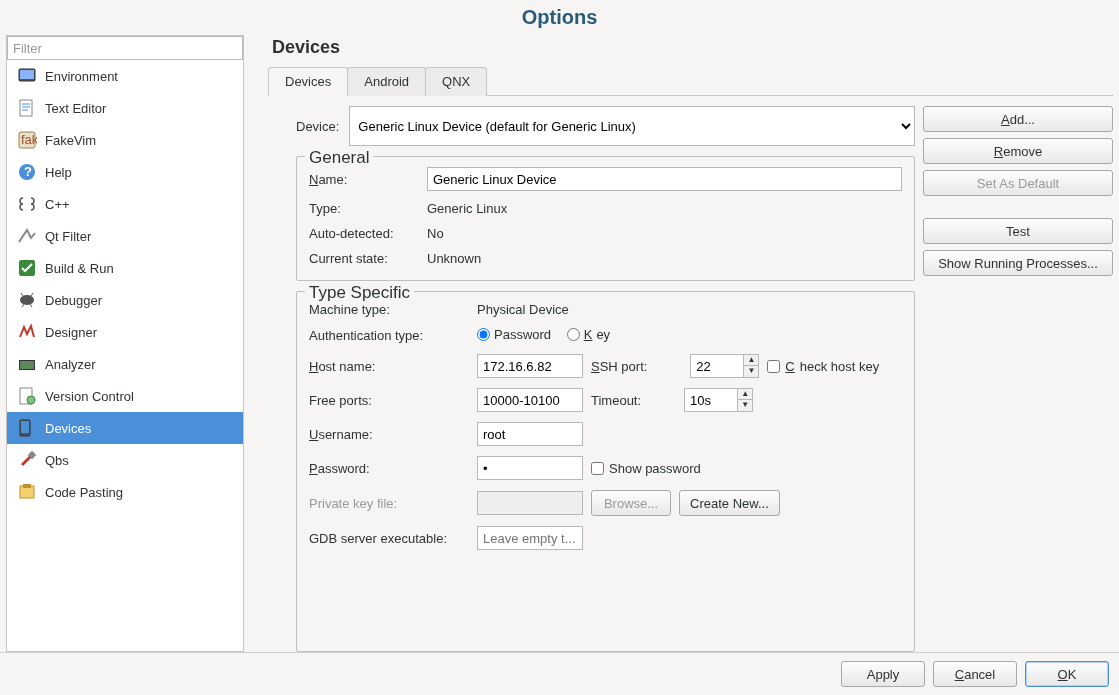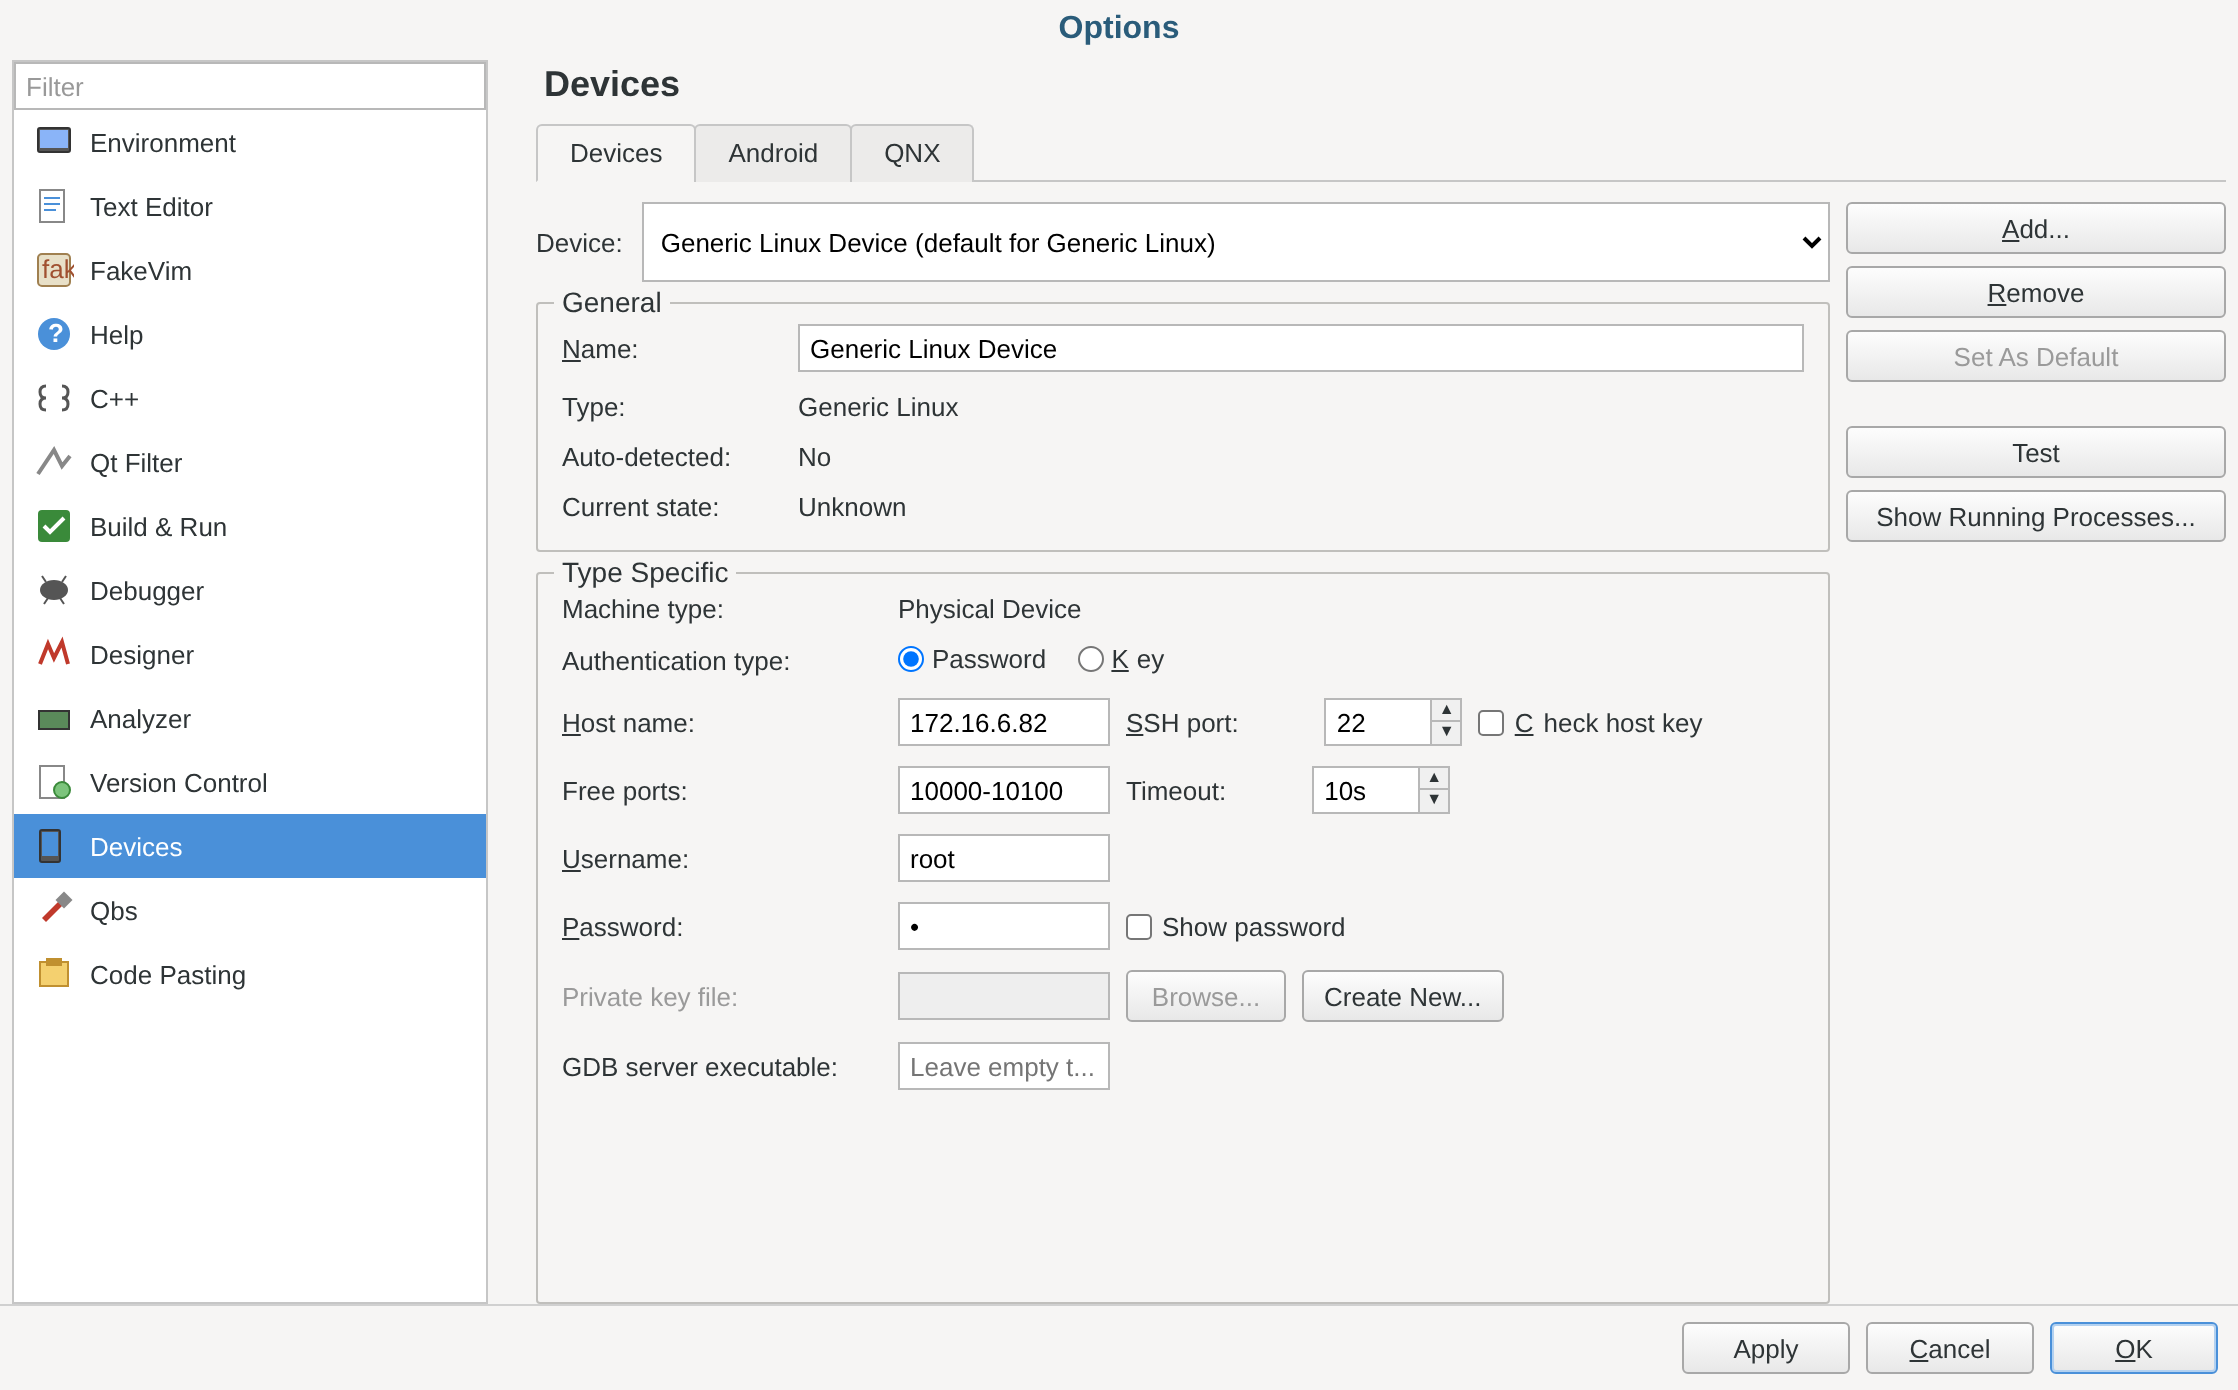--- a/index.html
+++ b/index.html
@@ -1,39 +1,39 @@
 <!DOCTYPE html>
 <html><head>
 <meta charset="utf-8">
 <style>
 * { box-sizing: border-box; font-family: "Liberation Sans", Arial, sans-serif; font-size: 13px; }
 body { margin: 0; background: #f6f5f4; color: #2e3436; }
 .window { width: 1119px; height: 695px; display: flex; flex-direction: column; background: #f6f5f4; }
-.titlebar { text-align: center; padding: 6px 0; font-weight: bold; color: #2a5c7a; font-size: 16px; }
+.titlebar { text-align: center; padding: 6px 0; font-weight: bold; color: #2a5c7a; font-size: 20px; }
 .body { flex: 1; display: flex; padding: 0 6px 0 6px; gap: 24px; min-height: 0; }
 .sidebar { width: 238px; border: 1px solid #c6c6c6; background: #fff; display: flex; flex-direction: column; }
 .filter-input { margin: 0; padding: 4px 6px; border: none; border-bottom: 1px solid #c6c6c6; width: 100%; color: #888; background: #fff; }
 .filter-input::placeholder { color: #999; }
 .catlist { flex: 1; overflow-y: auto; }
 .cat { display: flex; align-items: center; gap: 8px; padding: 6px 10px; cursor: pointer; }
 .cat.selected { background: #4a90d9; color: #fff; }
 .cat .icon { width: 20px; height: 20px; display: flex; align-items: center; justify-content: center; }
 .cat .icon svg { width: 20px; height: 20px; }
 .main { flex: 1; display: flex; flex-direction: column; min-width: 0; }
 .main-title { font-size: 18px; font-weight: bold; color: #2e3436; padding: 2px 0 8px 4px; }
 .tabs { display: flex; border-bottom: 1px solid #c6c6c6; position: relative; }
 .tab { padding: 6px 16px; border: 1px solid #c6c6c6; border-bottom: none; margin-right: -1px; background: #ecebea; cursor: pointer; border-radius: 3px 3px 0 0; position: relative; top: 1px; }
 .tab.active { background: #f6f5f4; border-bottom: 1px solid #f6f5f4; }
-.tab-body { flex: 1; display: flex; gap: 8px; padding-top: 10px; min-height: 0; }
+.tab-body { flex: 1; display: flex; gap: 8px; padding-top: 10px; min-height: 0; margin-left: 28px; }
 .tab-left { flex: 1; display: flex; flex-direction: column; gap: 10px; min-width: 0; }
 .device-row { display: flex; align-items: center; gap: 6px; }
 .device-row label { padding-right: 4px; }
 .device-row select { flex: 1; padding: 3px 4px; border: 1px solid #b8b8b8; background: #fff; height: 40px; }
 .fieldset { border: 1px solid #c0bfbc; padding: 10px 12px 14px 12px; position: relative; border-radius: 2px; }
-.legend { position: absolute; top: -9px; left: 8px; background: #f6f5f4; padding: 0 4px; font-size: 14px; }
+.legend { position: absolute; top: -9px; left: 8px; background: #f6f5f4; padding: 0 4px; font-size: 17px; }
 .grid { display: grid; grid-template-columns: 110px 1fr; row-gap: 10px; column-gap: 8px; align-items: center; }
 .grid2 { display: grid; grid-template-columns: 160px 1fr; row-gap: 10px; column-gap: 8px; align-items: center; }
 .val { color: #2e3436; }
 input[type=text], input[type=password] { border: 1px solid #b8b8b8; padding: 3px 5px; height: 24px; background: #fff; }
 input[type=text].wide { width: 100%; }
 .inline-row { display: flex; align-items: center; gap: 8px; flex-wrap: nowrap; }
 .spin { display: inline-flex; align-items: center; padding-left: 35px; }
 .spin input { width: 54px; }
 .spinbtns { display: inline-flex; flex-direction: column; border: 1px solid #b8b8b8; border-left: none; height: 24px; }
 .spinbtns span { width: 14px; height: 12px; font-size: 8px; line-height: 10px; text-align: center; cursor: pointer; background: #f0f0f0; }

